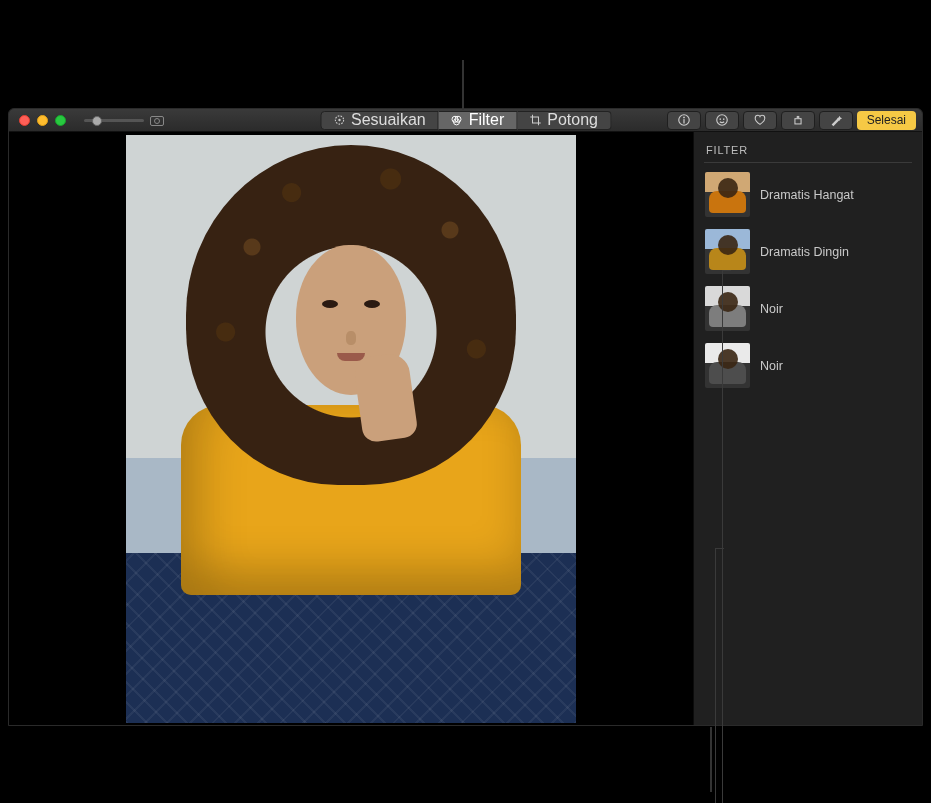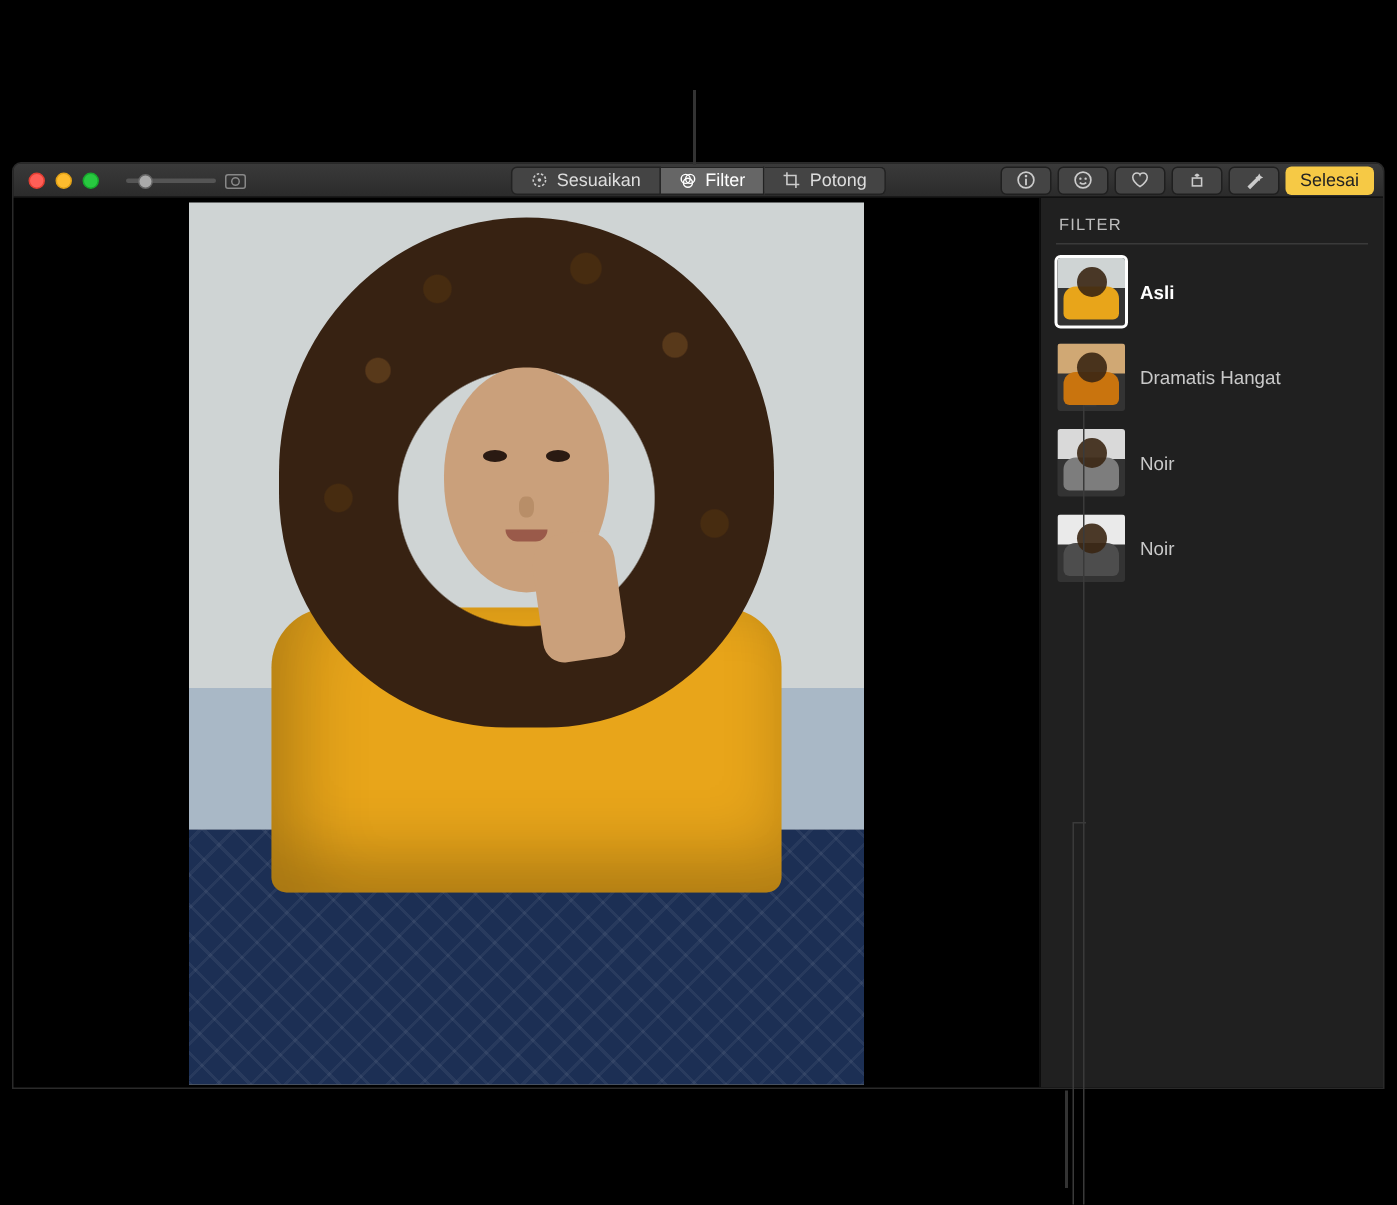--- a/index.html
+++ b/index.html
@@ -65,21 +65,21 @@
     position:absolute;
     left:50%;
     transform:translateX(-50%);
     display:flex;
     height:100%;
     align-items:center;
   }
   .seg {
     display:flex; align-items:center; gap:6px;
     background:#444; color:#ddd; height:19px;
-    padding: 0 12px; font-size:12px;
+    padding: 0 12px; font-size:16px;
     border:1px solid #222;
     cursor:pointer;
   }
   .seg:first-child { border-radius:4px 0 0 4px; }
   .seg:last-child  { border-radius:0 4px 4px 0; border-left:none;}
   .seg.mid { border-left:none; }
   .seg.active { background:#666; color:#fff; }
   .tb-icon { width:12px; height:12px; display:inline-block; }
 
   .right-group {
@@ -318,33 +318,33 @@
           <div class="nose"></div>
             <div class="mouth"></div>
         </div>
         <div class="hand"></div>
       </div>
     </div>
 
     <div class="sidebar">
       <div class="sidebar-title">FILTER</div>
       <div class="filter-list" id="filter-list">
-          <div class="filter-item selected">
-            <div class="thumb th-asli">
-              <div class="tj"></div>
-              <div class="head"></div>
-            </div>
-            <span class="fname">Asli</span>
-          </div>
           <div class="filter-item">
             <div class="thumb th-dramh">
               <div class="tj"></div>
               <div class="head"></div>
             </div>
             <span class="fname">Dramatis Hangat</span>
+          </div>
+          <div class="filter-item">
+            <div class="thumb th-dramd">
+              <div class="tj"></div>
+              <div class="head"></div>
+            </div>
+            <span class="fname">Dramatis Dingin</span>
           </div>
           <div class="filter-item">
             <div class="thumb th-mono">
               <div class="tj"></div>
               <div class="head"></div>
             </div>
             <span class="fname">Noir</span>
           </div>
           <div class="filter-item">
             <div class="thumb th-noir">

